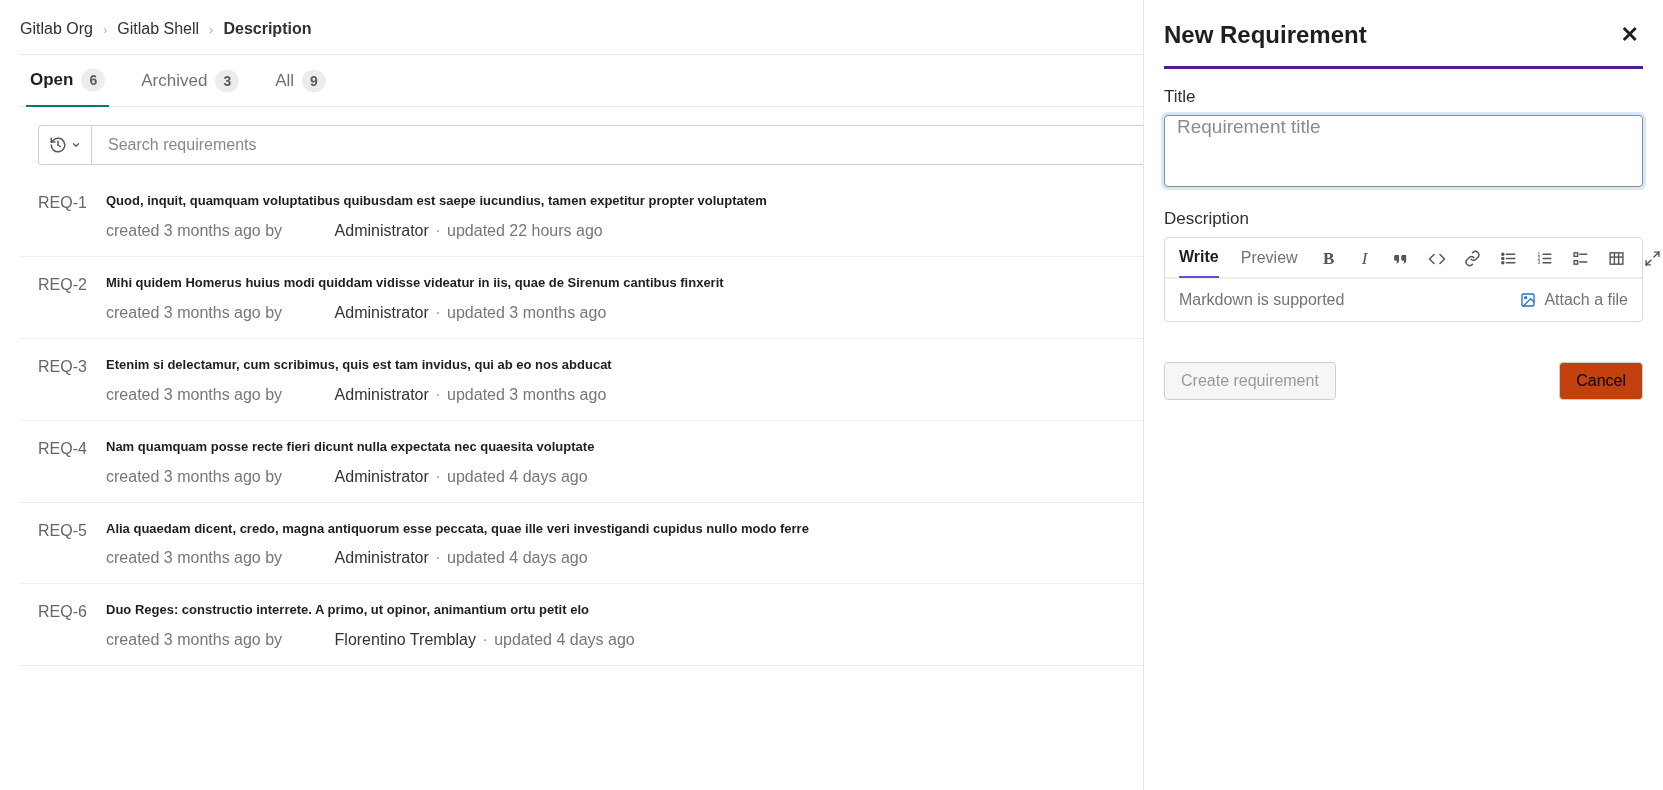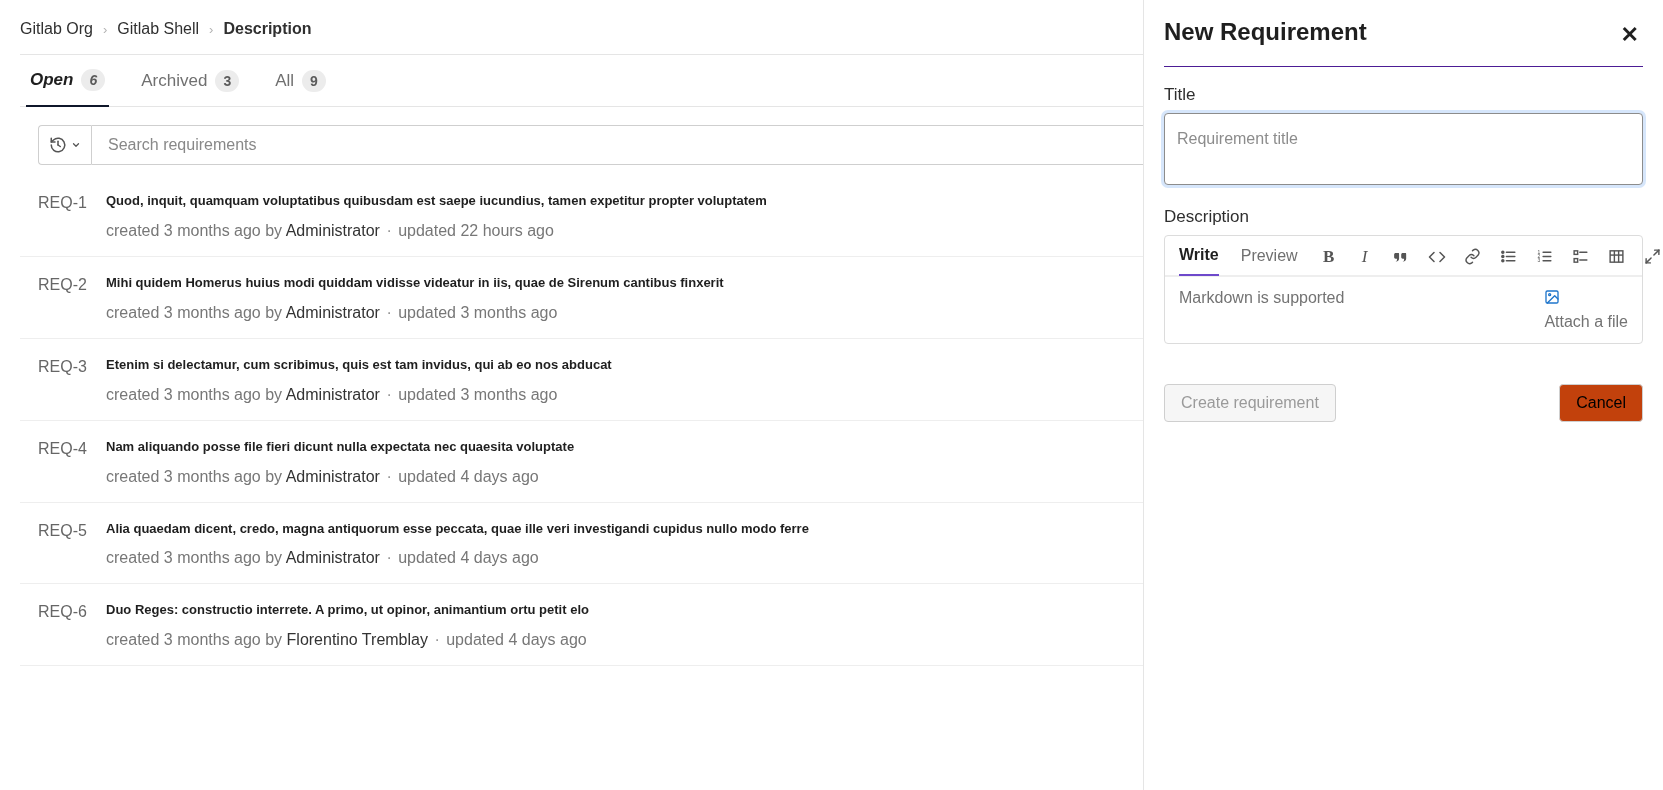--- a/index.html
+++ b/index.html
@@ -42,23 +42,22 @@
     display: flex;
     align-items: center;
     gap: 8px;
     padding: 0 4px 14px 4px;
     color: #707070;
     cursor: pointer;
   }
   .tab.active {
     color: #1f1f1f;
     font-weight: 700;
-    border-bottom: 2px solid #0f172a;
+    border-bottom: 2px solid #0f766e;
     margin-bottom: -1px;
-    font-style: italic;
   }
   .badge {
     display: inline-flex;
     min-width: 22px;
     height: 22px;
     padding: 0 8px;
     align-items: center;
     justify-content: center;
     border-radius: 11px;
     background: #ececec;
@@ -116,40 +115,40 @@
     font-weight: 700;
     font-size: 13px;
     color: #1f1f1f;
     line-height: 1.3;
   }
   .item-meta {
     margin-top: 12px;
     font-size: 16px;
     color: #777;
   }
-  .item-meta .author { color: #333; }
+  .item-meta .author { color: #333; margin-left: 48px; }
   .item-meta .dot { color: #909090; margin: 0 2px; }
 
   
   .drawer {
     position: absolute;
     top: 0;
     right: 0;
     width: 520px;
     height: 100%;
     background: #fff;
     border-left: 1px solid #e5e5e5;
     padding: 18px 20px 20px 20px;
   }
   .drawer-head {
     display: flex;
-    align-items: flex-start;
+    align-items: center;
     justify-content: space-between;
     padding-bottom: 14px;
-    border-bottom: 1px solid #4c1d95;
+    border-bottom: 3px solid #4c1d95;
   }
   .drawer-head h2 {
     font-size: 24px;
     font-weight: 700;
     color: #1f1f1f;
   }
   .close-x {
     font-size: 22px;
     font-weight: 700;
     cursor: pointer;
@@ -161,22 +160,22 @@
     font-size: 17px;
     color: #2f2f2f;
     margin: 18px 0 8px 0;
   }
   .title-input {
     width: 100%;
     height: 72px;
     resize: none;
     border: 1px solid #bdbdbd;
     border-radius: 4px;
-    padding: 16px 12px;
-    font-size: 16px;
+    padding: 0 12px;
+    font-size: 19px;
     font-family: inherit;
     outline: none;
     box-shadow: 0 0 0 3px rgba(26,115,232,0.18);
     border-color: #8c8c8c;
   }
   .title-input::placeholder { color: #8c8c8c; }
 
   .desc-box {
     border: 1px solid #dcdcdc;
     border-radius: 4px;
@@ -234,21 +233,21 @@
   }
   .desc-textarea::placeholder { color: #9a9a9a; }
   .desc-footer {
     border-top: 1px solid #eee;
     display: flex;
     justify-content: space-between;
     padding: 12px 14px;
     font-size: 16px;
   }
   .link { color: #737373; cursor: pointer; text-decoration: none; }
-  .attach { display: flex; align-items: flex-start; gap: 8px; flex-direction: column; }
+  .attach { display: flex; align-items: center; gap: 8px; }
   .attach-ico { color: #1f75cb; font-size: 16px; }
 
   .drawer-actions {
     display: flex;
     justify-content: space-between;
     margin-top: 40px;
   }
   .btn {
     height: 38px;
     padding: 0 16px;
@@ -331,21 +330,21 @@
       <div class="item">
         <div class="req-id">REQ-3</div>
         <div class="item-body">
           <div class="item-title">Etenim si delectamur, cum scribimus, quis est tam invidus, qui ab eo nos abducat</div>
           <div class="item-meta">created 3 months ago by <span class="author">Administrator</span> <span class="dot">·</span> updated 3 months ago</div>
         </div>
       </div>
       <div class="item">
         <div class="req-id">REQ-4</div>
         <div class="item-body">
-          <div class="item-title">Nam aliquando posse file fieri dicunt nulla expectata nec quaesita voluptate</div>
+          <div class="item-title">Nam quamquam posse recte fieri dicunt nulla expectata nec quaesita voluptate</div>
           <div class="item-meta">created 3 months ago by <span class="author">Administrator</span> <span class="dot">·</span> updated 4 days ago</div>
         </div>
       </div>
       <div class="item">
         <div class="req-id">REQ-5</div>
         <div class="item-body">
           <div class="item-title">Alia quaedam dicent, credo, magna antiquorum esse peccata, quae ille veri investigandi cupidus nullo modo ferre</div>
           <div class="item-meta">created 3 months ago by <span class="author">Administrator</span> <span class="dot">·</span> updated 4 days ago</div>
         </div>
       </div>

